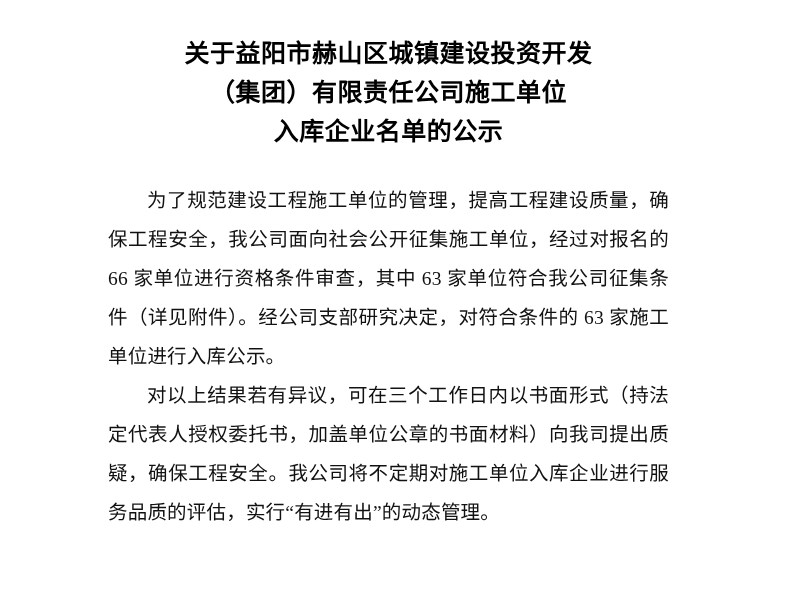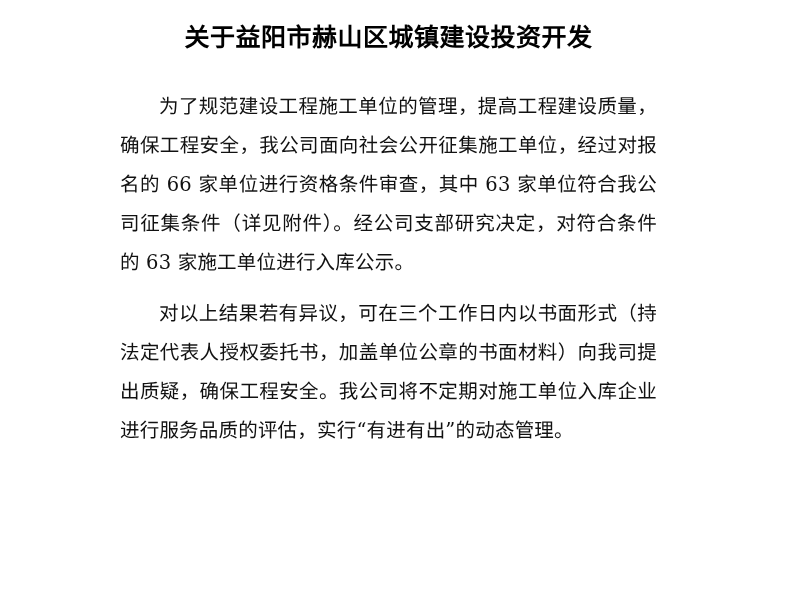--- a/index.html
+++ b/index.html
@@ -11,59 +11,62 @@
     width: 800px;
     height: 616px;
     overflow: hidden;
     font-family: "DejaVu Serif", "Liberation Serif", serif;
     color: #1a1a1a;
   }
   .page {
     width: 777px;
     height: 616px;
     box-sizing: border-box;
-    padding: 12px 108px 0 108px;
+    padding: 28px 108px 0 108px;
     background: #ffffff;
     position: relative;
+    font-family: Liberation Serif, serif;
   }
   .doc-title {
     text-align: center;
     font-size: 25px;
     font-weight: bold;
     line-height: 39px;
     letter-spacing: 0.5px;
     margin: 0;
     padding-top: 6px;
     color: #000000;
   }
   .doc-title .title-line {
     display: block;
     white-space: nowrap;
   }
   .body-block {
     margin-top: 30px;
   }
   p.para {
-    margin: 12px;
+    margin: 0;
     font-size: 19.5px;
     line-height: 39px;
     text-align: justify;
     text-justify: inter-ideograph;
     text-indent: 2em;
     letter-spacing: 0.2px;
     color: #111111;
   }
 </style>
 </head>
 <body>
 
 <div class="page">
 
   <h1 class="doc-title">
     <span class="title-line">关于益阳市赫山区城镇建设投资开发</span>
+    <span class="title-line">（集团）有限责任公司施工单位</span>
+    <span class="title-line">入库企业名单的公示</span>
   </h1>
 
   <div class="body-block">
     <p class="para">为了规范建设工程施工单位的管理，提高工程建设质量，确保工程安全，我公司面向社会公开征集施工单位，经过对报名的 66 家单位进行资格条件审查，其中 63 家单位符合我公司征集条件（详见附件）。经公司支部研究决定，对符合条件的 63 家施工单位进行入库公示。</p>
     <p class="para">对以上结果若有异议，可在三个工作日内以书面形式（持法定代表人授权委托书，加盖单位公章的书面材料）向我司提出质疑，确保工程安全。我公司将不定期对施工单位入库企业进行服务品质的评估，实行“有进有出”的动态管理。</p>
   </div>
 
 </div>
 
 </body></html>

